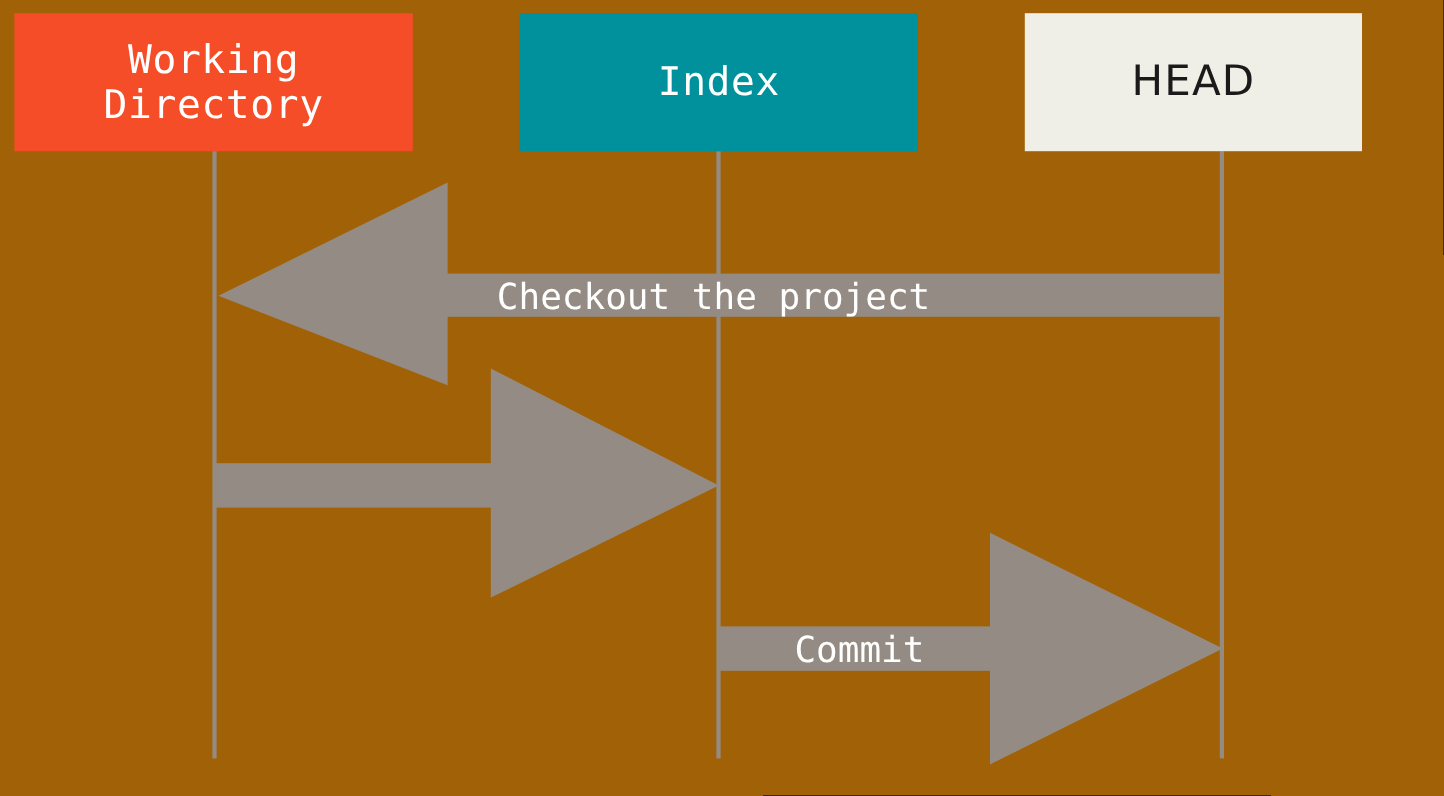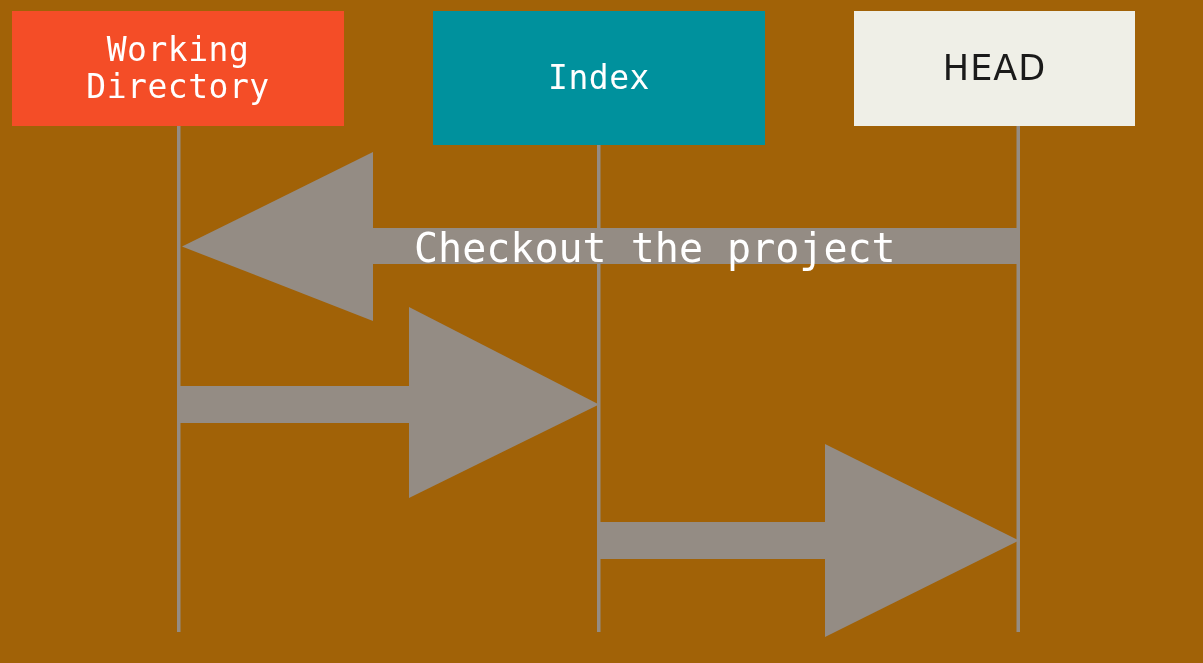--- a/index.html
+++ b/index.html
@@ -48,21 +48,21 @@
     background: #F44D27;
     color: #FFFFFF;
     font-family: "DejaVu Sans Mono", "Liberation Mono", monospace;
     font-size: 33px;
     letter-spacing: 0.5px;
   }
   #node-index {
     left: 433px;
     top: 11px;
     width: 332px;
-    height: 134px;
+    height: 115px;
     background: #00919D;
     color: #FFFFFF;
     font-family: "DejaVu Sans Mono", "Liberation Mono", monospace;
     font-size: 33px;
     letter-spacing: 0.5px;
   }
   #node-head {
     left: 854px;
     top: 11px;
     width: 281px;
@@ -70,21 +70,21 @@
     background: #EFEFE7;
     color: #1A1A1A;
     font-family: "DejaVu Sans", "Liberation Sans", sans-serif;
     font-size: 35px;
     letter-spacing: 1px;
   }
   .edge-label {
     position: absolute;
     color: #FFFFFF;
     font-family: "DejaVu Sans Mono", "Liberation Mono", monospace;
-    font-size: 40px;
+    font-size: 30px;
     letter-spacing: 0px;
     white-space: pre;
     transform: translateY(-50%);
     user-select: none;
     pointer-events: none;
   }
   #edge-label-checkout { left: 414px; top: 248px; }
   #edge-label-stage    { left: 210px; top: 405px; }
   #edge-label-commit   { left: 662px; top: 542px; }
 </style>
@@ -124,14 +124,15 @@
     <span class="node-label">Index</span>
   </div>
 
   <div class="node-box" id="node-head">
     <span class="node-label">HEAD</span>
   </div>
 
   <div class="edge-label" id="edge-label-checkout">Checkout the project</div>
 
 
+  <div class="edge-label" id="edge-label-commit">Commit</div>
 
 </div>
 
 </body></html>

